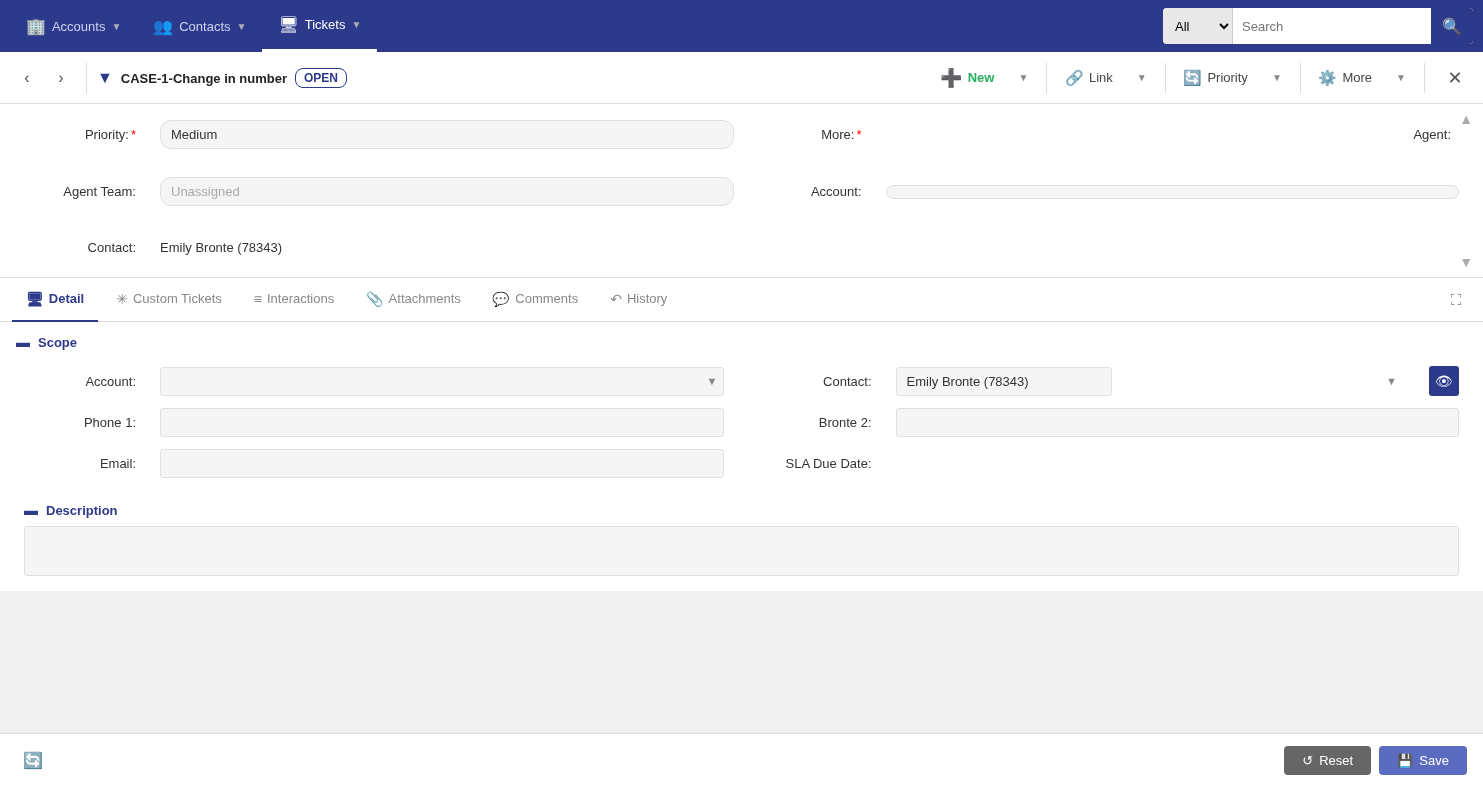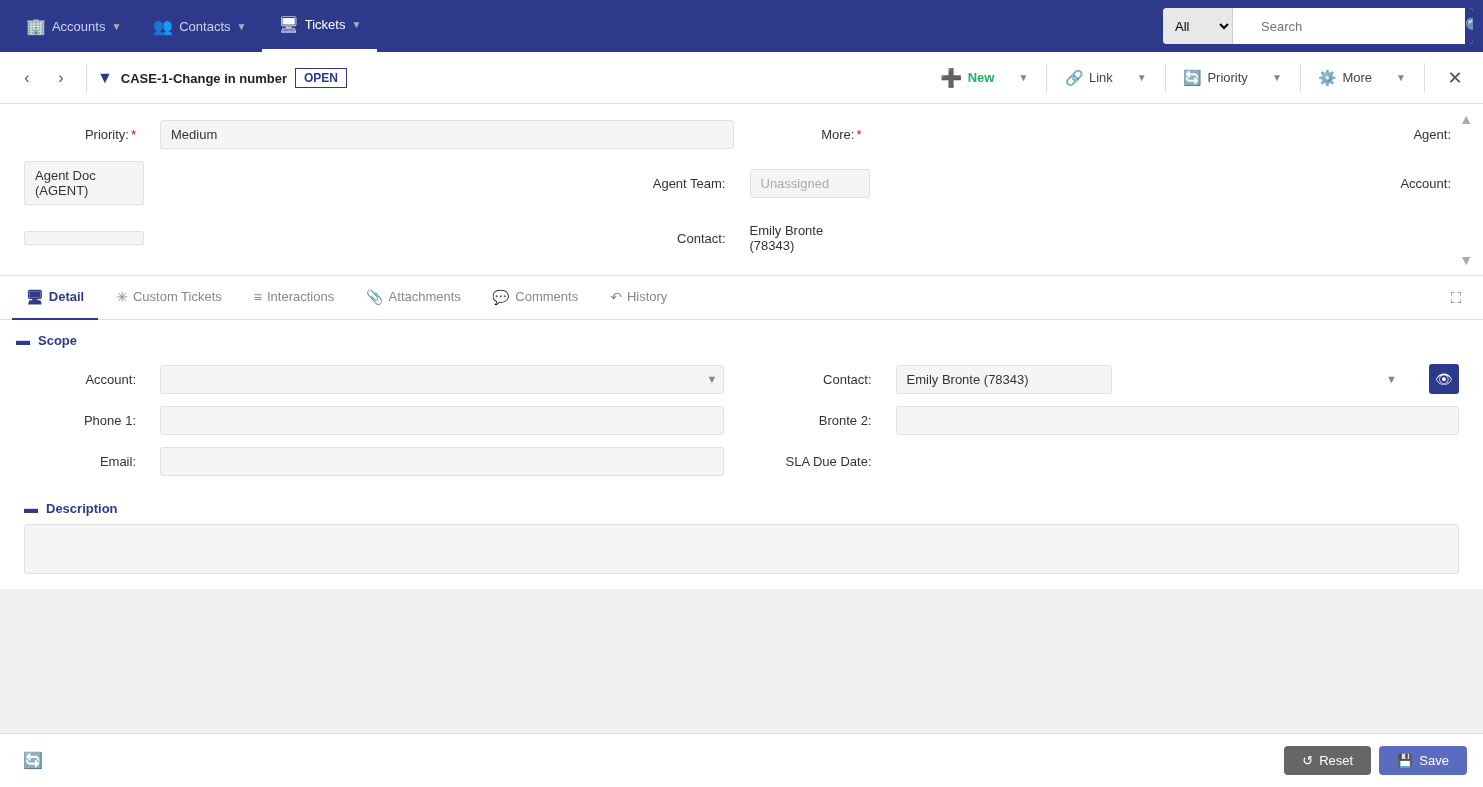--- a/index.html
+++ b/index.html
@@ -49,21 +49,21 @@
       padding: 0 8px;
       font-size: 13px;
       cursor: pointer;
       border-right: 1px solid #ccc;
       min-width: 70px;
       outline: none;
     }
     .search-input {
       border: none;
       flex: 1;
-      padding: 0 28px;
+      padding: 0 9px;
       font-size: 13px;
       outline: none;
       background: transparent;
     }
     .search-btn {
       background: #2d3a8c;
       border: none;
       color: #fff;
       width: 42px;
       height: 100%;
@@ -97,21 +97,21 @@
     }
     .ticket-collapse-btn {
       color: #2d3a8c; font-size: 16px; cursor: pointer;
     }
     .ticket-title {
       font-size: 17px; font-weight: bold; color: #222;
     }
     .ticket-badge {
       border: 1.5px solid #2d3a8c;
       color: #2d3a8c;
-      border-radius: 0;
+      border-radius: 8px;
       padding: 2px 8px;
       font-size: 12px;
       font-weight: bold;
     }
     .toolbar-actions { display: flex; align-items: center; gap: 2px; }
     .action-btn {
       display: flex; align-items: center; gap: 5px;
       padding: 5px 10px; border: none; background: transparent;
       cursor: pointer; color: #444; font-size: 13px; border-radius: 3px;
       height: 34px;
@@ -136,31 +136,31 @@
     .form-card {
       background: #fff;
       margin: 0;
       padding: 16px 24px;
       border-bottom: 1px solid #e0e0e0;
       position: relative;
     }
     .form-grid {
       display: grid;
       grid-template-columns: 120px 1fr 120px 1fr;
-      gap: 12px 16px;
+      gap: 28px 16px;
       align-items: center;
     }
     .form-label {
       color: #333; font-size: 13px; text-align: right; padding-right: 8px;
     }
     .form-label.required::after { content: '*'; color: red; margin-left: 2px; }
     .form-input {
       background: #f5f5f5;
       border: 1px solid #e0e0e0;
-      border-radius: 3px;
+      border-radius: 11px;
       padding: 6px 10px;
       font-size: 13px;
       color: #333;
       width: 100%;
     }
     .form-input.placeholder { color: #aaa; }
     .form-value { font-size: 13px; color: #333; padding: 6px 0; }
     .scroll-arrow { color: #aaa; font-size: 14px; cursor: pointer; line-height: 1; }
 
     
@@ -362,21 +362,20 @@
 </div>
 
 <div class="form-card">
   <div class="form-grid">
 
     <div class="form-label required">Priority:</div>
     <div class="form-input">Medium</div>
     <div class="form-label required">More:</div>
 
     <div class="form-label">Agent:</div>
-    <div class="form-input">Agent Doc (AGENT)</div>
     <div class="form-label">Agent Team:</div>
     <div class="form-input placeholder">Unassigned</div>
 
     <div class="form-label">Account:</div>
     <div class="form-input"></div>
     <div class="form-label">Contact:</div>
     <div class="form-value">Emily Bronte (78343)</div>
   </div>
   <div style="position:absolute; right:10px; top:8px; display:flex; flex-direction:column; gap:4px;">
     <span class="scroll-arrow">▲</span>

